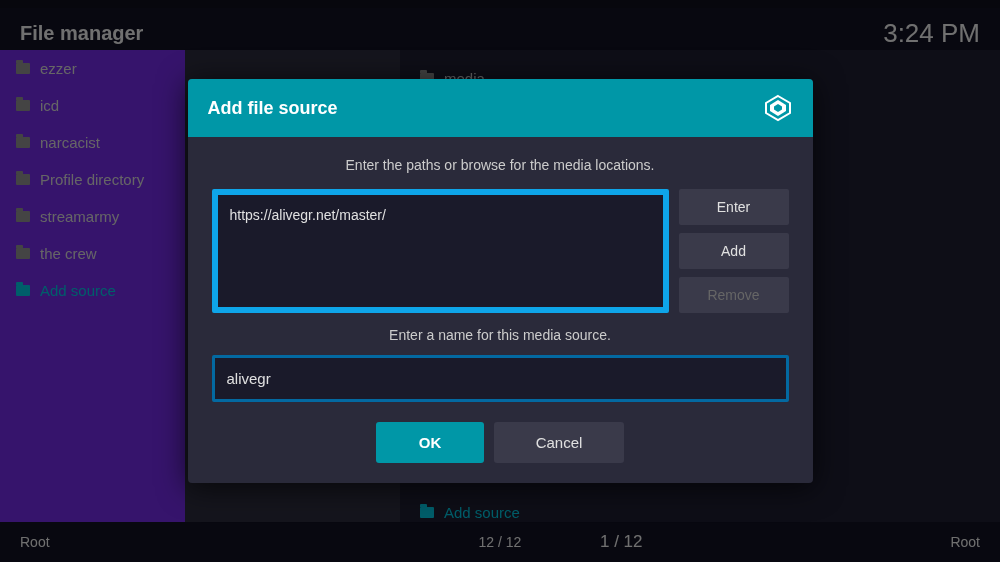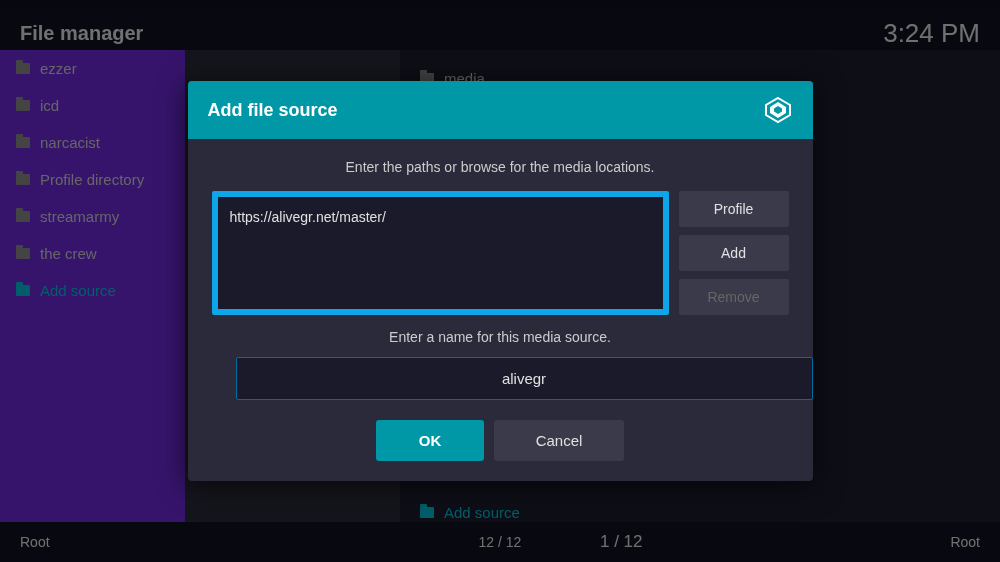--- a/index.html
+++ b/index.html
@@ -228,28 +228,26 @@
     }
     .name-instruction {
       color: #cccccc;
       font-size: 14px;
       text-align: center;
       margin-bottom: 12px;
     }
     .name-input {
       width: 100%;
       background-color: #1a1a2a;
-      border: 1px solid #0369a1;
+      border: 3px solid #0369a1;
       border-radius: 2px;
       padding: 12px;
       color: #e0e0e0;
       font-size: 15px;
-      text-align: center;
       margin-bottom: 20px;
-      margin-left: 24px;
     }
     .dialog-actions {
       display: flex;
       gap: 0;
       justify-content: center;
       gap: 10px;
     }
     .btn-ok {
       width: 108px;
       padding: 12px 0;
@@ -355,21 +353,21 @@
     </div>
 
     <div class="dialog-body">
       <p class="dialog-instruction">Enter the paths or browse for the media locations.</p>
 
       <div class="path-section">
         <div class="path-input-area">
           <span>https://alivegr.net/master/</span>
         </div>
         <div class="path-buttons">
-          <button class="path-btn">Profile</button>
+          <button class="path-btn">Enter</button>
           <button class="path-btn">Add</button>
           <button class="path-btn disabled">Remove</button>
         </div>
       </div>
 
       <p class="name-instruction">Enter a name for this media source.</p>
       <div class="name-input">alivegr</div>
 
       <div class="dialog-actions">
         <button class="btn-ok">OK</button>

